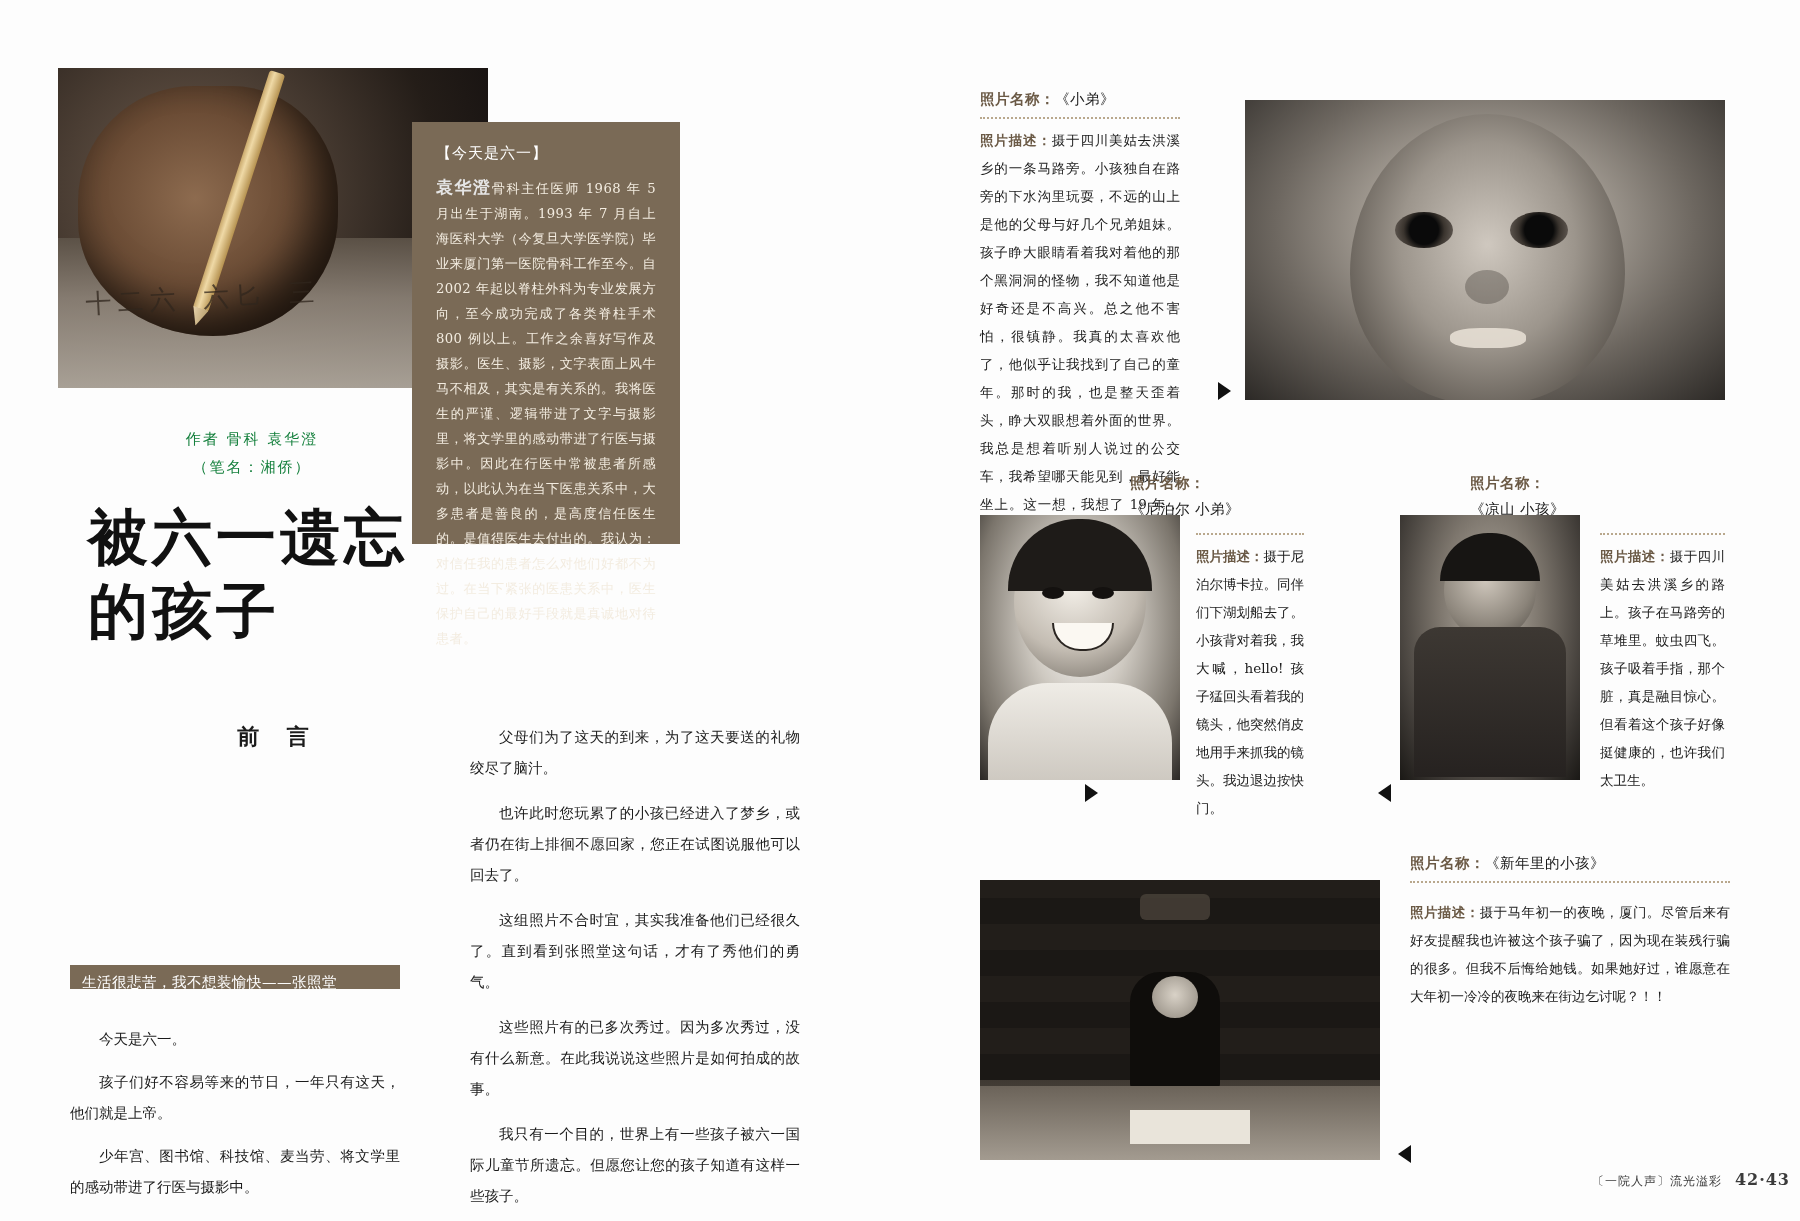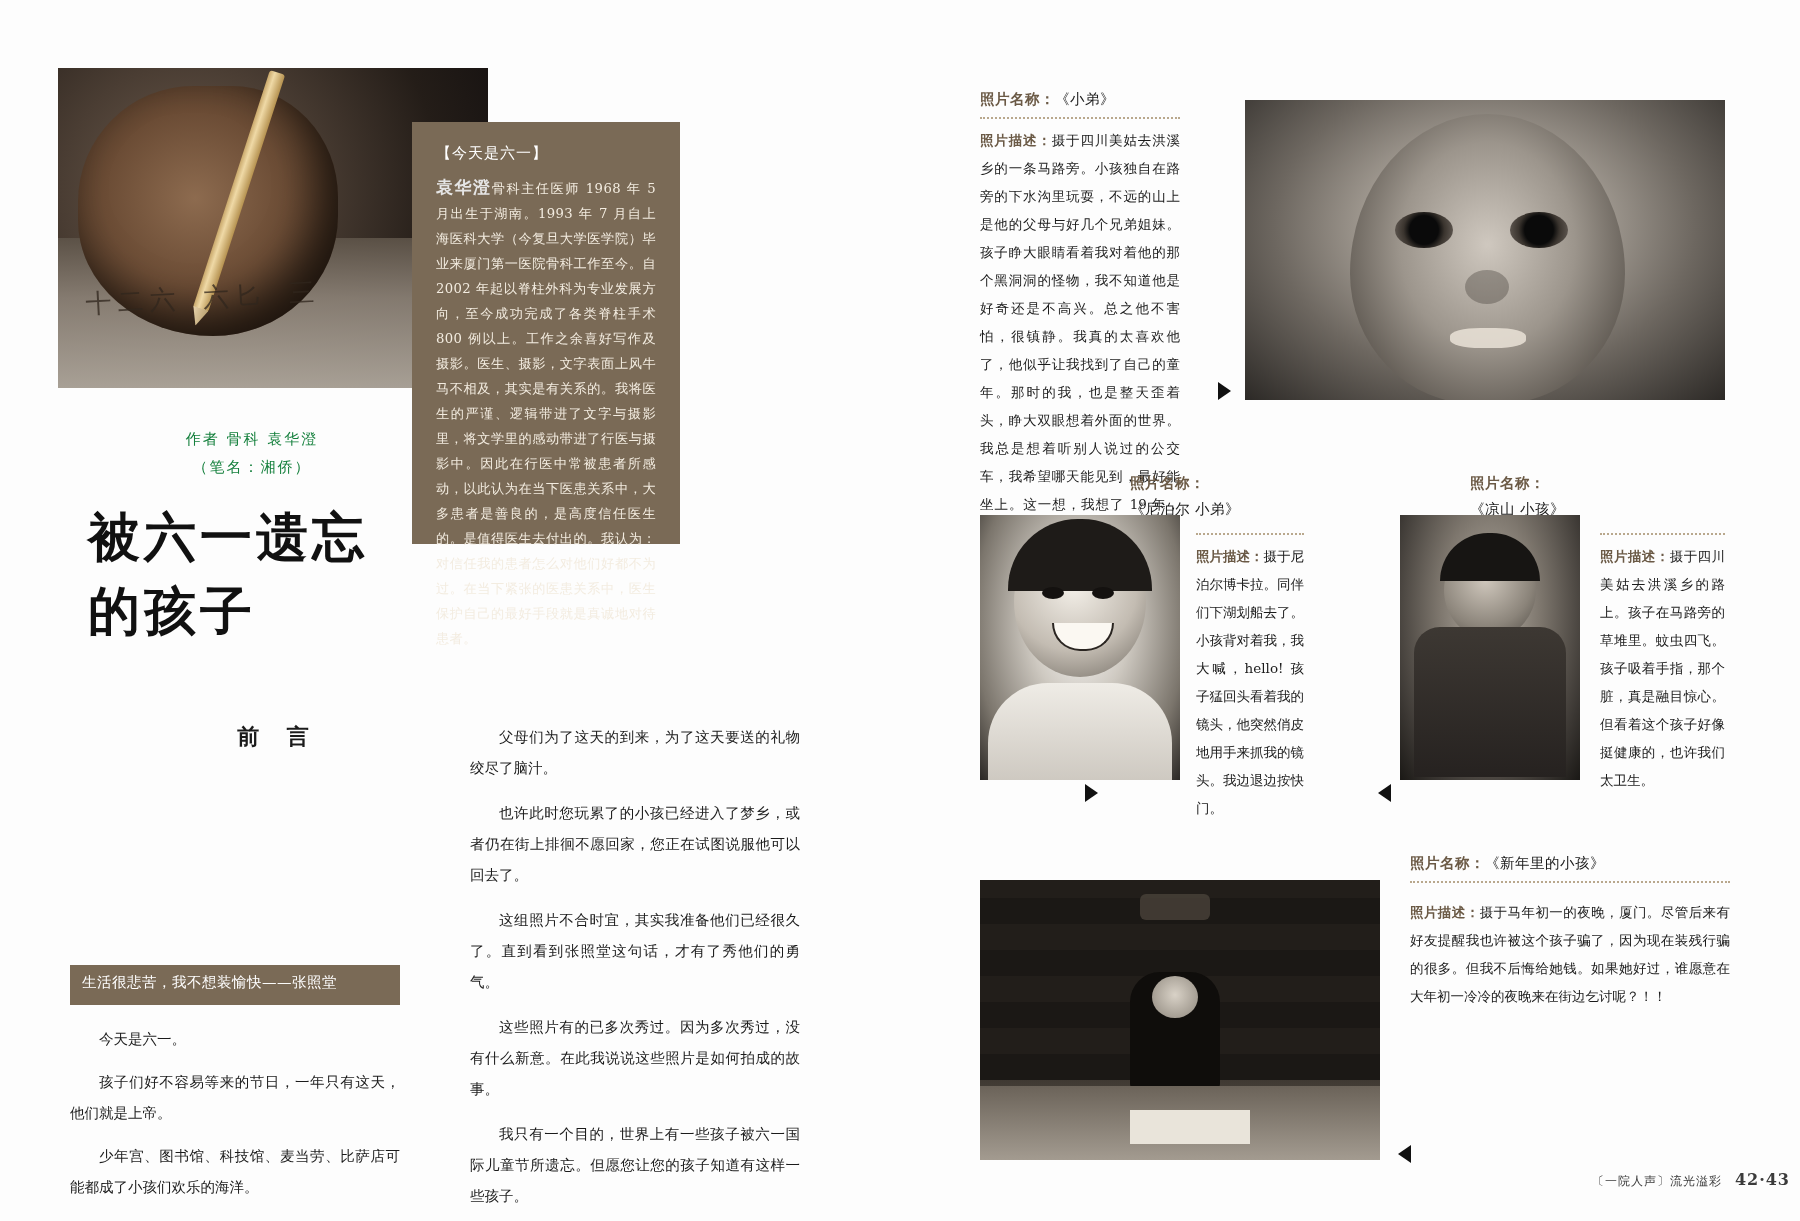--- a/index.html
+++ b/index.html
@@ -59,21 +59,21 @@
   }
 
   .author-line{
     position:absolute;left:92px;top:425px;width:320px;
     font-size:15px;color:#15803d;letter-spacing:2px;line-height:28px;
     font-family:"DejaVu Serif","Liberation Serif",serif;
     text-align:center;
   }
   .main-title{
     position:absolute;left:88px;top:500px;width:330px;
-    font-size:52px;line-height:74px;font-weight:bold;letter-spacing:4px;
+    font-size:60px;line-height:74px;font-weight:bold;letter-spacing:4px;
     color:#111;font-family:"DejaVu Serif","Liberation Serif",serif;
   }
 
   .bio-box{
     position:absolute;left:412px;top:122px;width:268px;height:422px;
     background:#7a6a56;color:#f3ece0;
     padding:22px 24px;box-sizing:border-box;
   }
   .bio-box .bio-head{
     font-size:15px;letter-spacing:1px;margin-bottom:12px;color:#fff;
@@ -91,21 +91,21 @@
     font-family:"DejaVu Serif","Liberation Serif",serif;
   }
   .col-left{
     position:absolute;left:70px;top:770px;width:330px;
     font-size:14.5px;line-height:31px;text-align:justify;color:#1b1b1b;
     font-family:"DejaVu Serif","Liberation Serif",serif;
   }
   .col-left p{margin:0 0 12px 0;text-indent:2em;}
   .date-line{text-align:right;text-indent:0 !important;margin-top:16px;}
   .quote-bar{
-    position:absolute;left:70px;top:965px;width:330px;height:40px;
+    position:absolute;left:70px;top:965px;width:330px;height:24px;
     background:#7a6a56;color:#fff;font-size:14.5px;line-height:34px;
     padding-left:12px;box-sizing:border-box;letter-spacing:.5px;
     font-family:"DejaVu Serif","Liberation Serif",serif;
   }
   .col-left2{
     position:absolute;left:70px;top:1012px;width:330px;
     font-size:14.5px;line-height:31px;text-align:justify;
     font-family:"DejaVu Serif","Liberation Serif",serif;
   }
   .col-left2 p{margin:12px 0 10px 0;text-indent:2em;}
@@ -284,21 +284,21 @@
     </div>
 
     <div class="foreword-title">前 言</div>
 
 
     <div class="quote-bar">生活很悲苦，我不想装愉快——张照堂</div>
 
     <div class="col-left2">
       <p>今天是六一。</p>
       <p>孩子们好不容易等来的节日，一年只有这天，他们就是上帝。</p>
-      <p>少年宫、图书馆、科技馆、麦当劳、比萨店可能都成了小孩们欢乐的海洋。</p>
+      <p>少年宫、图书馆、科技馆、麦当劳、将文学里的感动带进了行医与摄影中。</p>
     </div>
 
     <div class="col-mid">
       <p>父母们为了这天的到来，为了这天要送的礼物绞尽了脑汁。</p>
       <p>也许此时您玩累了的小孩已经进入了梦乡，或者仍在街上排徊不愿回家，您正在试图说服他可以回去了。</p>
       <p>这组照片不合时宜，其实我准备他们已经很久了。直到看到张照堂这句话，才有了秀他们的勇气。</p>
       <p>这些照片有的已多次秀过。因为多次秀过，没有什么新意。在此我说说这些照片是如何拍成的故事。</p>
       <p>我只有一个目的，世界上有一些孩子被六一国际儿童节所遗忘。但愿您让您的孩子知道有这样一些孩子。</p>
 
     </div>

